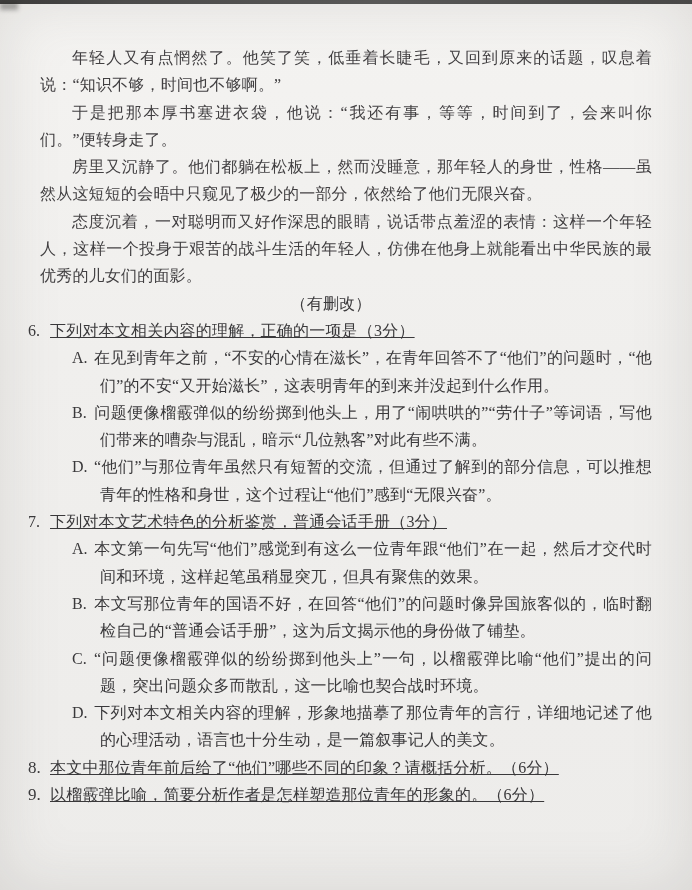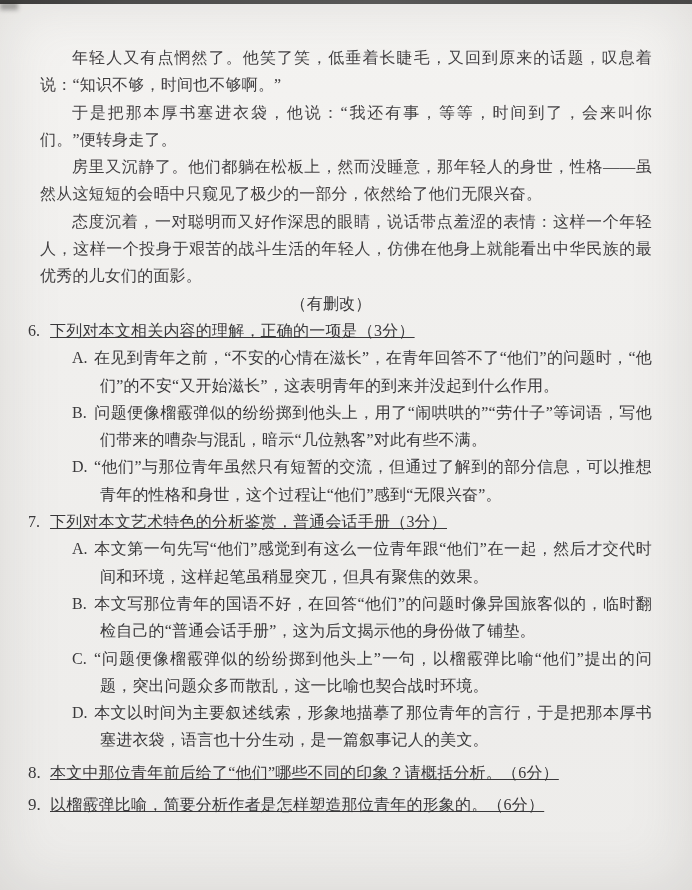--- a/index.html
+++ b/index.html
@@ -62,21 +62,20 @@
     margin: 0 0 0 -12px;
     text-indent: 0;
     text-decoration: underline;
   }
   .q-stem .q-num {
     display: inline-block;
     min-width: 22px;
     letter-spacing: 0;
   }
   .q-stem-gap {
-    margin-top: 5px;
   }
   .q-stem-gap .q-num {
     font-size: 17px;
   }
   .option {
     margin: 0 0 0 32px;
     padding-left: 28px;
     text-indent: -28px;
   }
   .opt-label {
@@ -107,21 +106,21 @@
       <p class="option"><span class="opt-label">A.</span><span>在见到青年之前，“不安的心情在滋长”，在青年回答不了“他们”的问题时，“他们”的不安“又开始滋长”，这表明青年的到来并没起到什么作用。</span></p>
       <p class="option"><span class="opt-label">B.</span><span>问题便像榴霰弹似的纷纷掷到他头上，用了“闹哄哄的”“劳什子”等词语，写他们带来的嘈杂与混乱，暗示“几位熟客”对此有些不满。</span></p>
       <p class="option"><span class="opt-label">D.</span><span>“他们”与那位青年虽然只有短暂的交流，但通过了解到的部分信息，可以推想青年的性格和身世，这个过程让“他们”感到“无限兴奋”。</span></p>
     </div>
 
     <div class="question">
       <p class="q-stem"><span class="q-num">7.</span><span>下列对本文艺术特色的分析鉴赏，普通会话手册（3分）</span></p>
       <p class="option"><span class="opt-label">A.</span><span>本文第一句先写“他们”感觉到有这么一位青年跟“他们”在一起，然后才交代时间和环境，这样起笔虽稍显突兀，但具有聚焦的效果。</span></p>
       <p class="option"><span class="opt-label">B.</span><span>本文写那位青年的国语不好，在回答“他们”的问题时像异国旅客似的，临时翻检自己的“普通会话手册”，这为后文揭示他的身份做了铺垫。</span></p>
       <p class="option"><span class="opt-label">C.</span><span>“问题便像榴霰弹似的纷纷掷到他头上”一句，以榴霰弹比喻“他们”提出的问题，突出问题众多而散乱，这一比喻也契合战时环境。</span></p>
-      <p class="option"><span class="opt-label">D.</span><span>本文以时间为主要叙述线索，形象地描摹了那位青年的言行，于是把那本厚书塞进衣袋，语言也十分生动，是一篇叙事记人的美文。</span></p>
+      <p class="option"><span class="opt-label">D.</span><span>下列对本文相关内容的理解，形象地描摹了那位青年的言行，详细地记述了他的心理活动，语言也十分生动，是一篇叙事记人的美文。</span></p>
     </div>
 
     <div class="question">
       <p class="q-stem q-stem-gap"><span class="q-num">8.</span><span>本文中那位青年前后给了“他们”哪些不同的印象？请概括分析。（6分）</span></p>
     </div>
 
     <div class="question">
       <p class="q-stem q-stem-gap"><span class="q-num">9.</span><span>以榴霰弹比喻，简要分析作者是怎样塑造那位青年的形象的。（6分）</span></p>
     </div>
 

